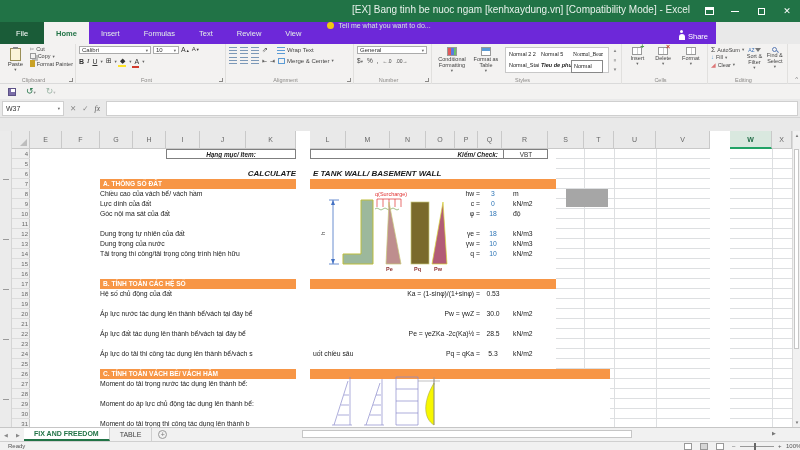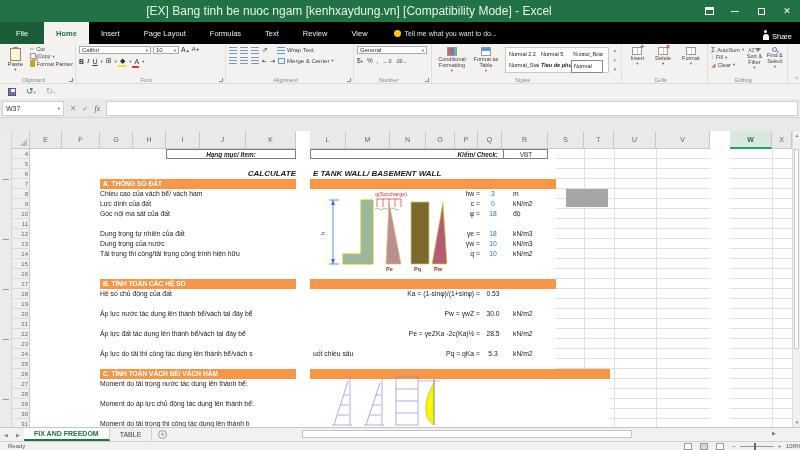--- a/index.html
+++ b/index.html
@@ -2,29 +2,29 @@
 <html><head>
 <meta charset="utf-8">
 <style>
   * { margin:0; padding:0; box-sizing:border-box; }
   html,body { width:800px; height:450px; overflow:hidden; }
   body { font-family:"Liberation Sans", sans-serif; background:#fff; position:relative; }
   #app { position:absolute; inset:0; width:800px; height:450px; background:#E9E9E9; }
 
   
   #titlebar { position:absolute; top:0; left:0; width:800px; height:22px; background:#217346; color:#fff; }
-  #tb-title { position:absolute; top:4px; left:8px; right:110px; text-align:center; font-size:12px; color:#E8F1EB; }
+  #tb-title { position:absolute; top:4px; left:8px; right:110px; text-align:right; font-size:10px; color:#E8F1EB; }
   #tb-btns { position:absolute; right:0; top:0; height:22px; display:flex; align-items:center; }
   .tbb { width:26px; height:22px; display:flex; align-items:center; justify-content:center; color:#fff; font-size:9px; }
   .ico-box { width:7px; height:7px; border:1px solid #fff; display:inline-block; }
   .ico-ribopt { width:9px; height:8px; border:1px solid #fff; display:inline-block; border-top-width:3px; }
   .ico-min { width:8px; height:1px; background:#fff; display:inline-block; }
 
   
-  #tabrow { position:absolute; top:22px; left:0; width:800px; height:22px; background:#000000; display:flex; align-items:center; }
+  #tabrow { position:absolute; top:22px; left:0; width:716px; height:22px; background:#6d28d9; display:flex; align-items:flex-start; }
   .rtab { height:22px; padding:0 12px; font-size:7.5px; color:#E4EFE8; display:flex; align-items:center; }
   .rtab.file { background:#1A5C38; color:#fff; padding:0 16px; }
   .rtab.active { background:#F3F2F1; color:#217346; font-weight:bold; }
   #tellme { display:flex; align-items:center; gap:4px; margin-left:14px; font-size:7px; color:#D5E6DC; }
   .bulb { width:7px; height:7px; border-radius:50%; background:#F2C811; display:inline-block; }
   #share { position:absolute; right:8px; bottom:3px; display:flex; align-items:center; gap:3px; color:#fff; font-size:7.5px; }
   .person { width:6px; height:6px; border-radius:50% 50% 0 0; background:#fff; display:inline-block; position:relative; }
   .person:before { content:""; position:absolute; top:-4px; left:1.5px; width:3px; height:3px; border-radius:50%; background:#fff; }
 
   
@@ -180,21 +180,20 @@
         </span>
       <span class="tbb">✕</span>
     </div>
   </div>
 
   <div id="tabrow">
     <span id="rtabs" style="display:flex;">
         <span class="rtab file">File</span>
         <span class="rtab active">Home</span>
         <span class="rtab">Insert</span>
-        <span class="rtab">Page Layout</span>
         <span class="rtab">Formulas</span>
         <span class="rtab">Text</span>
         <span class="rtab">Review</span>
         <span class="rtab">View</span>
       </span>
     <span id="tellme">
       <span class="bulb"></span>
       <span>Tell me what you want to do...</span>
     </span>
     <span id="share">

